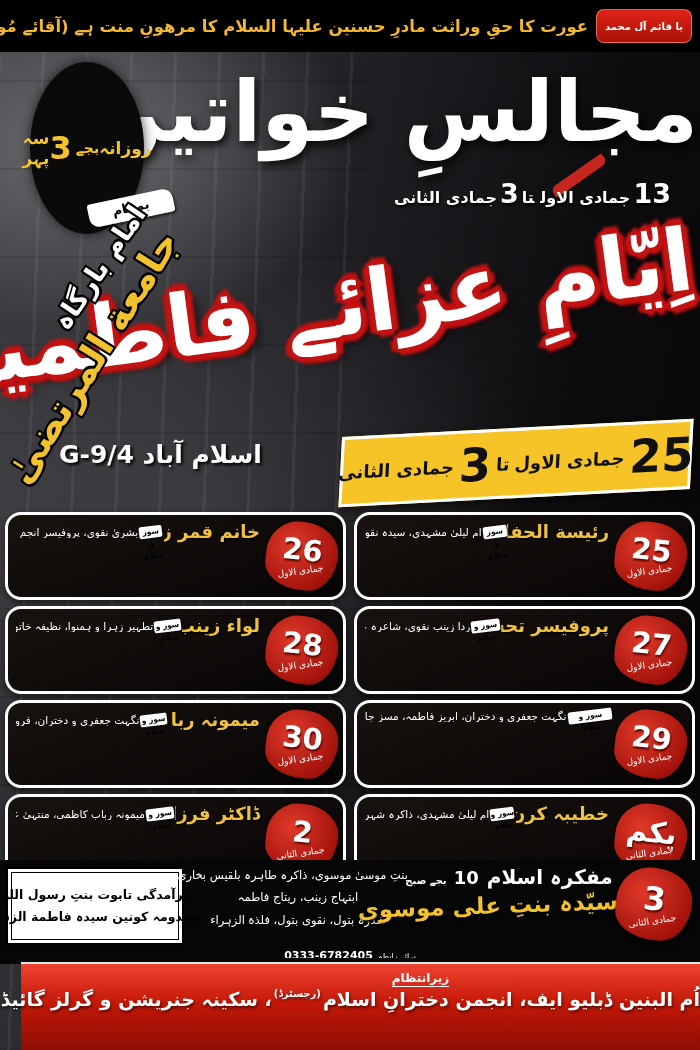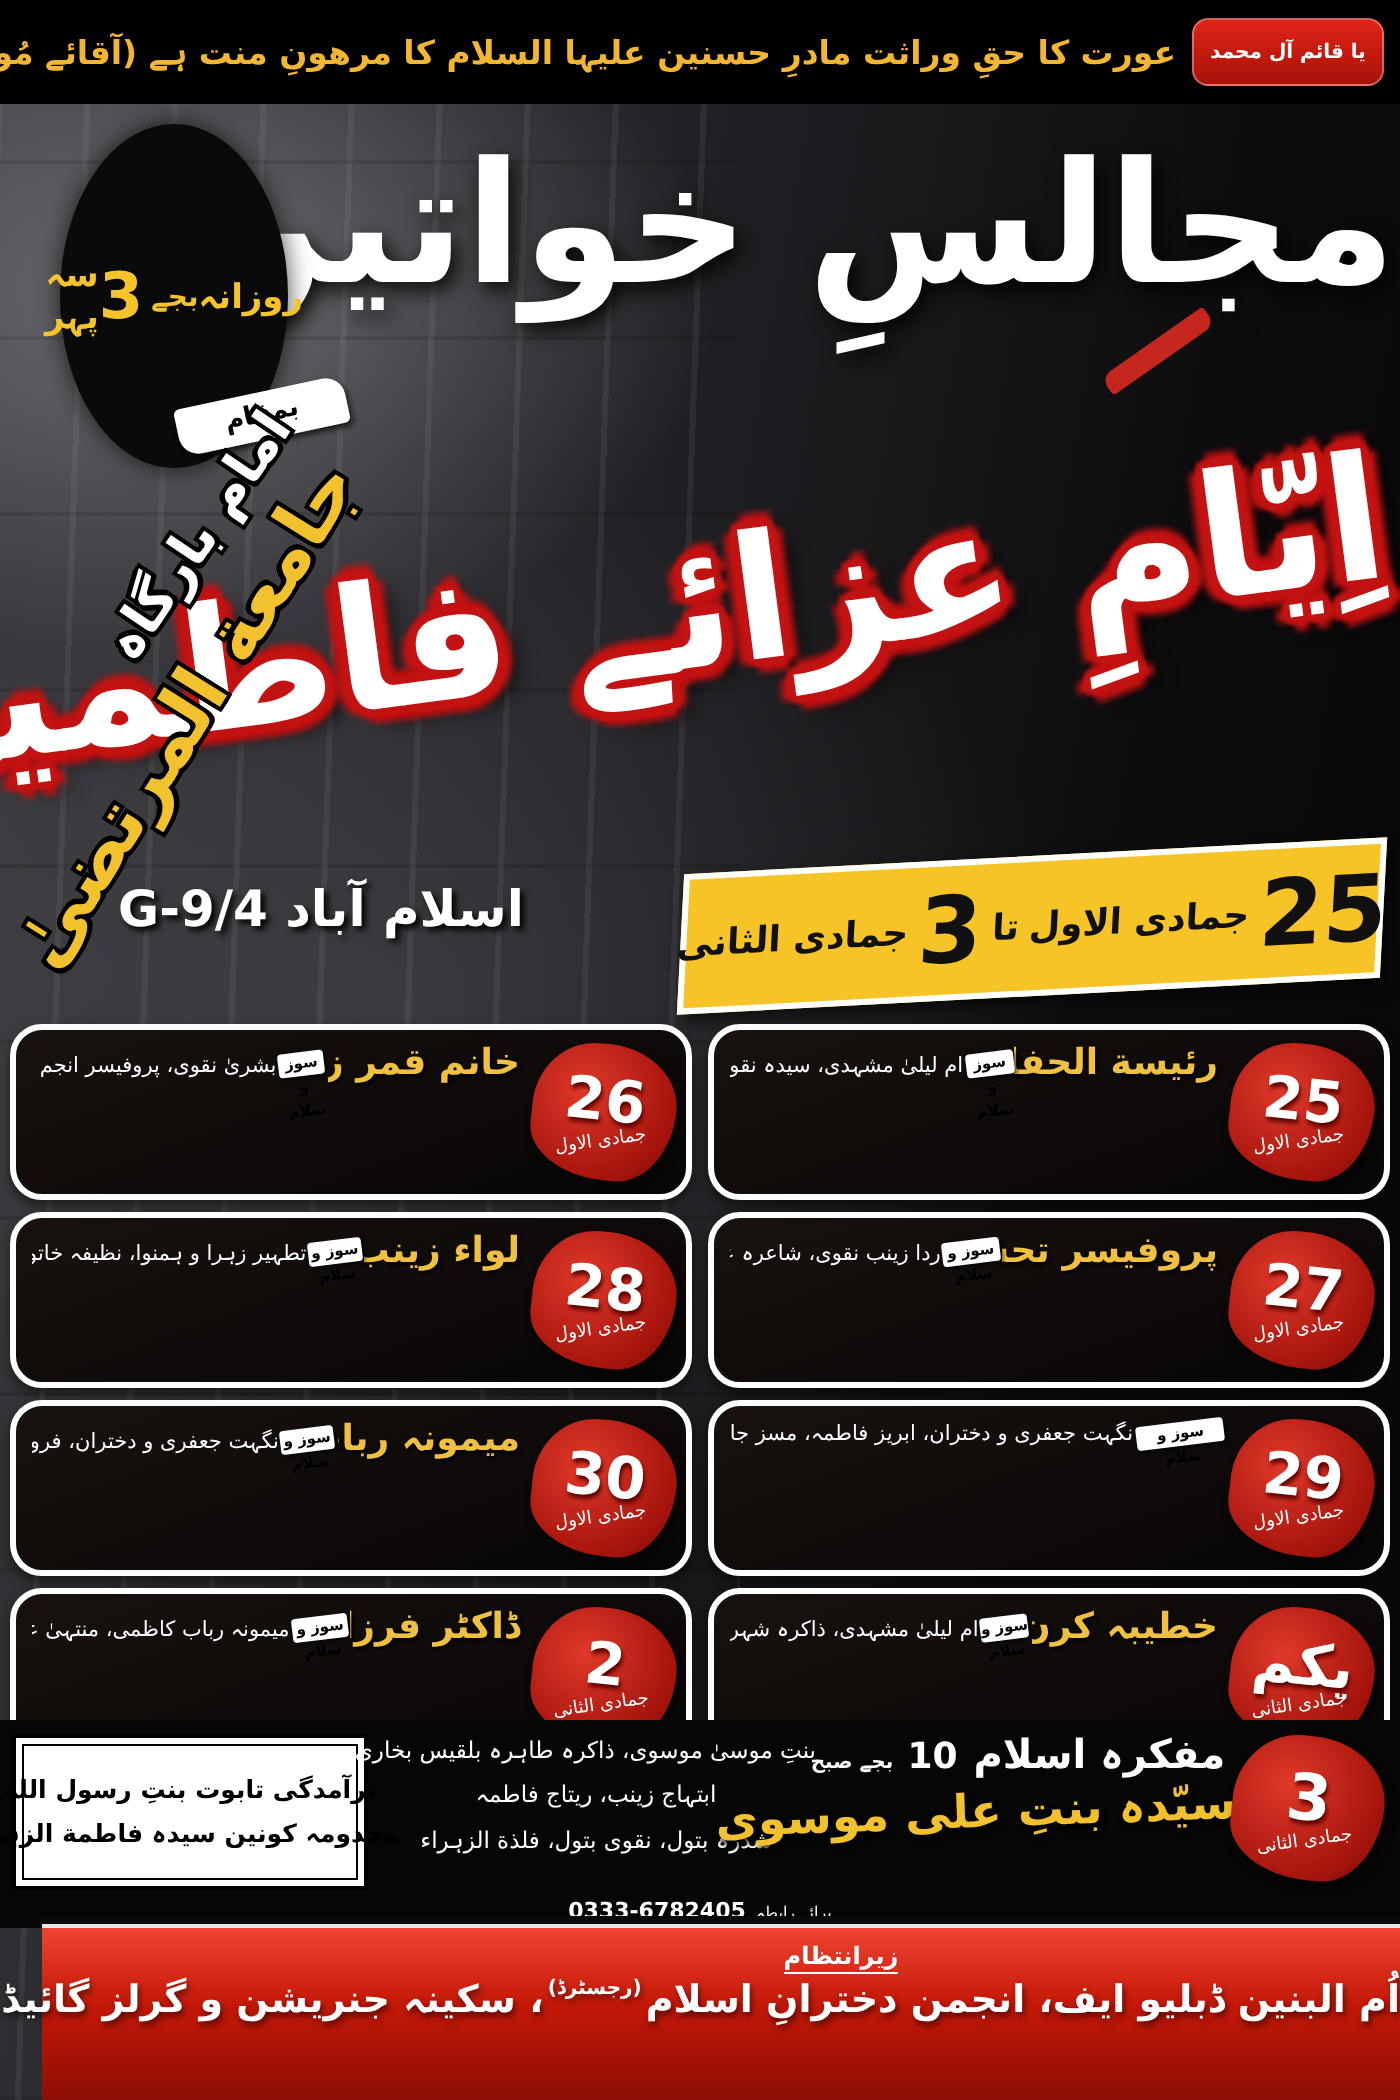--- a/index.html
+++ b/index.html
@@ -137,20 +137,23 @@
     <span class="d1">روزانہ</span>
     <span class="d2">
       <span class="suf">بجے</span>
       <span class="num">3</span>
     </span>
     <span class="d1">سہ پہر</span>
   </div>
 
   <div class="main-title">مجالسِ خواتین</div>
 
+  <div class="date1">
+    <span class="n">13</span><span class="m">جمادی الاول</span><span class="m">تا</span><span class="n">3</span><span class="m">جمادی الثانی</span>
+  </div>
 
   <div class="brush"></div>
 
   <div class="grand-title">اِیّامِ عزائے فاطمیہ</div>
 
   <div class="venue-ribbon">بمقام</div>
   <div class="venue-name black-outline">امام بارگاہ</div>
   <div class="venue-name2 black-outline">جامعة المرتضیٰ</div>
   <div class="address">
     <span>اسلام آباد</span>

